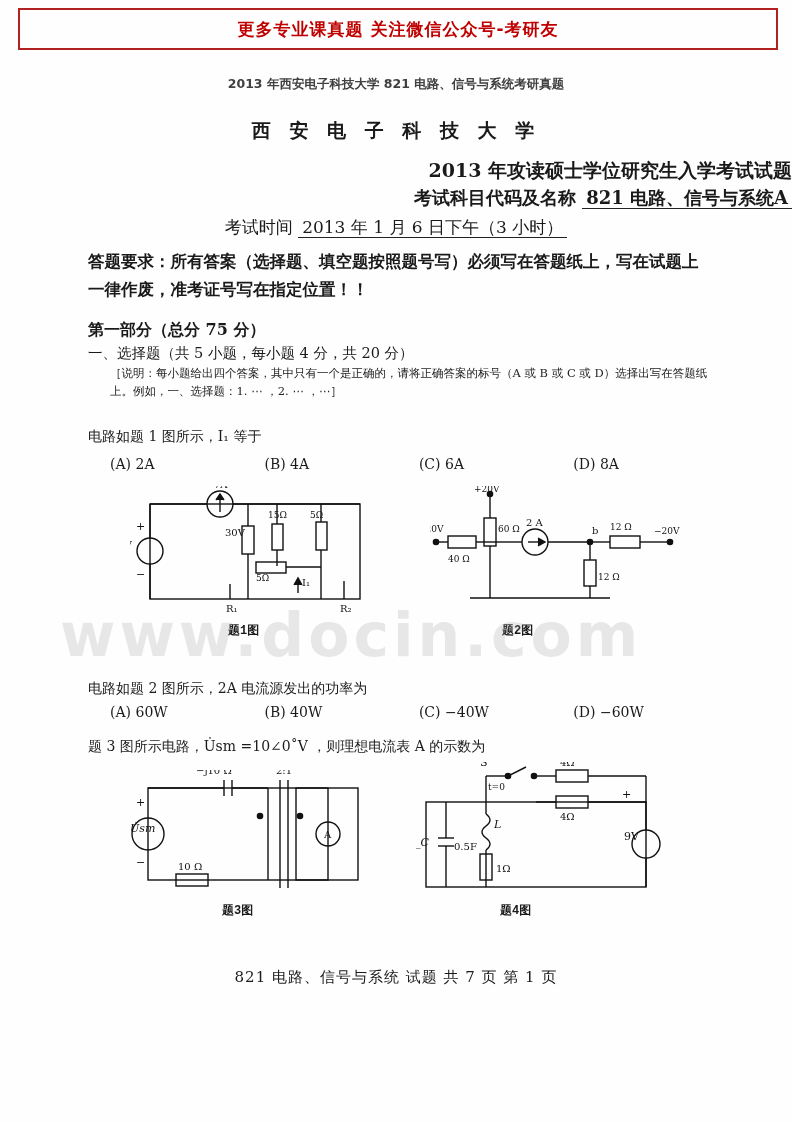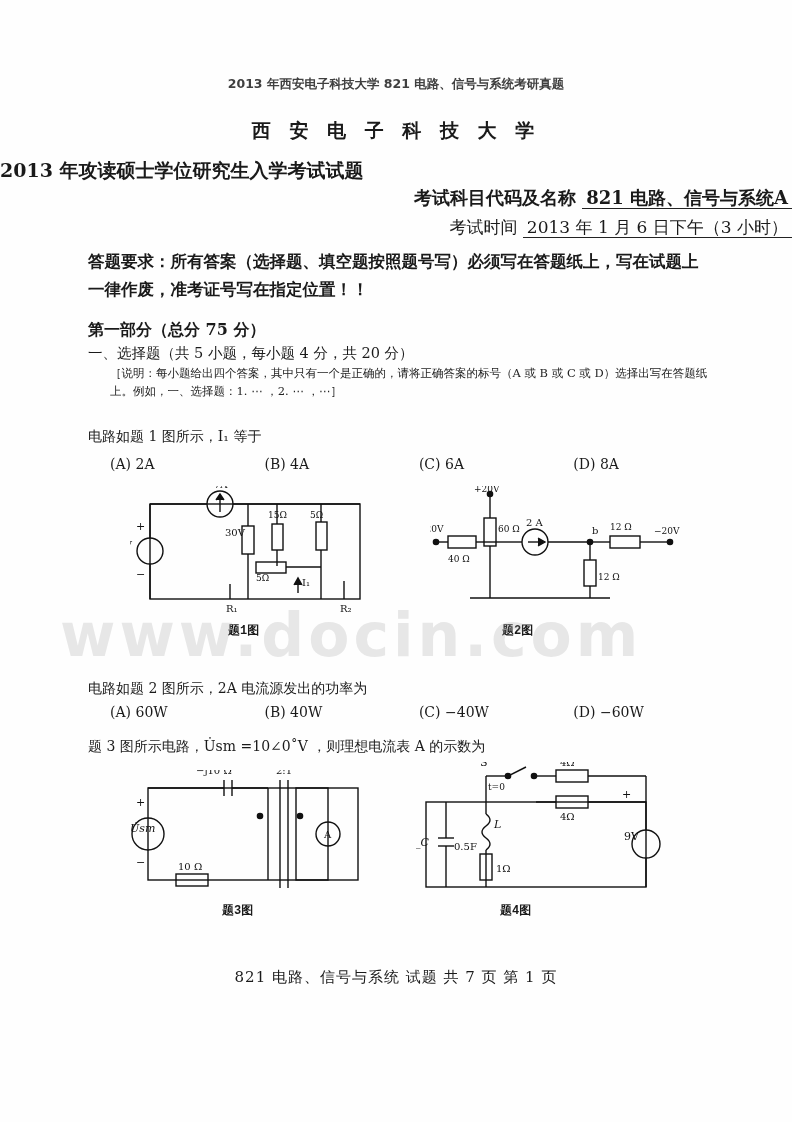--- a/index.html
+++ b/index.html
@@ -24,32 +24,32 @@
   .bluetitle{
     position:absolute;left:0;top:76px;width:792px;text-align:center;
     color:#404040;font-weight:bold;font-size:12.5px;
   }
   .uni{
     position:absolute;left:0;top:118px;width:792px;text-align:center;
     font-size:19px;font-weight:bold;letter-spacing:6px;
     font-family:"DejaVu Serif","Liberation Serif",serif;
   }
   .line2{
-    position:absolute;left:0;top:158px;width:792px;text-align:left;
+    position:absolute;left:0;top:158px;width:792px;text-align:right;
     font-size:19px;font-weight:bold;
     font-family:"DejaVu Serif","Liberation Serif",serif;
   }
   .line3{
     position:absolute;left:0;top:186px;width:792px;text-align:right;
     font-size:18px;font-weight:bold;
     font-family:"DejaVu Serif","Liberation Serif",serif;
   }
   .line3 .ul{border-bottom:1.5px solid #222;padding:0 4px;}
   .line4{
-    position:absolute;left:0;top:216px;width:792px;text-align:right;
+    position:absolute;left:0;top:216px;width:792px;text-align:center;
     font-size:17px;
     font-family:"DejaVu Serif","Liberation Serif",serif;
   }
   .line4 .ul{border-bottom:1.5px solid #222;padding:0 4px;}
   .req{
     position:absolute;left:88px;top:248px;width:624px;
     font-size:16.5px;line-height:28px;font-weight:bold;
     font-family:"DejaVu Serif","Liberation Serif",serif;
   }
   .part1{
@@ -96,20 +96,23 @@
   }
   svg{display:block;}
   .figbox{position:absolute;}
   .lbl{font-size:10.5px;font-family:"DejaVu Serif","Liberation Serif",serif;}
 </style>
 </head>
 <body>
 
 <div class="page">
 
+  <div class="redbar">
+    <span>更多专业课真题 关注微信公众号-考研友</span>
+  </div>
 
   <div class="bluetitle">2013 年西安电子科技大学 821 电路、信号与系统考研真题</div>
 
   <div class="uni">西 安 电 子 科 技 大 学</div>
   <div class="line2">2013 年攻读硕士学位研究生入学考试试题</div>
 
   <div class="line3">
     <span>考试科目代码及名称</span>
     <span class="ul">821 电路、信号与系统A</span>
   </div>

